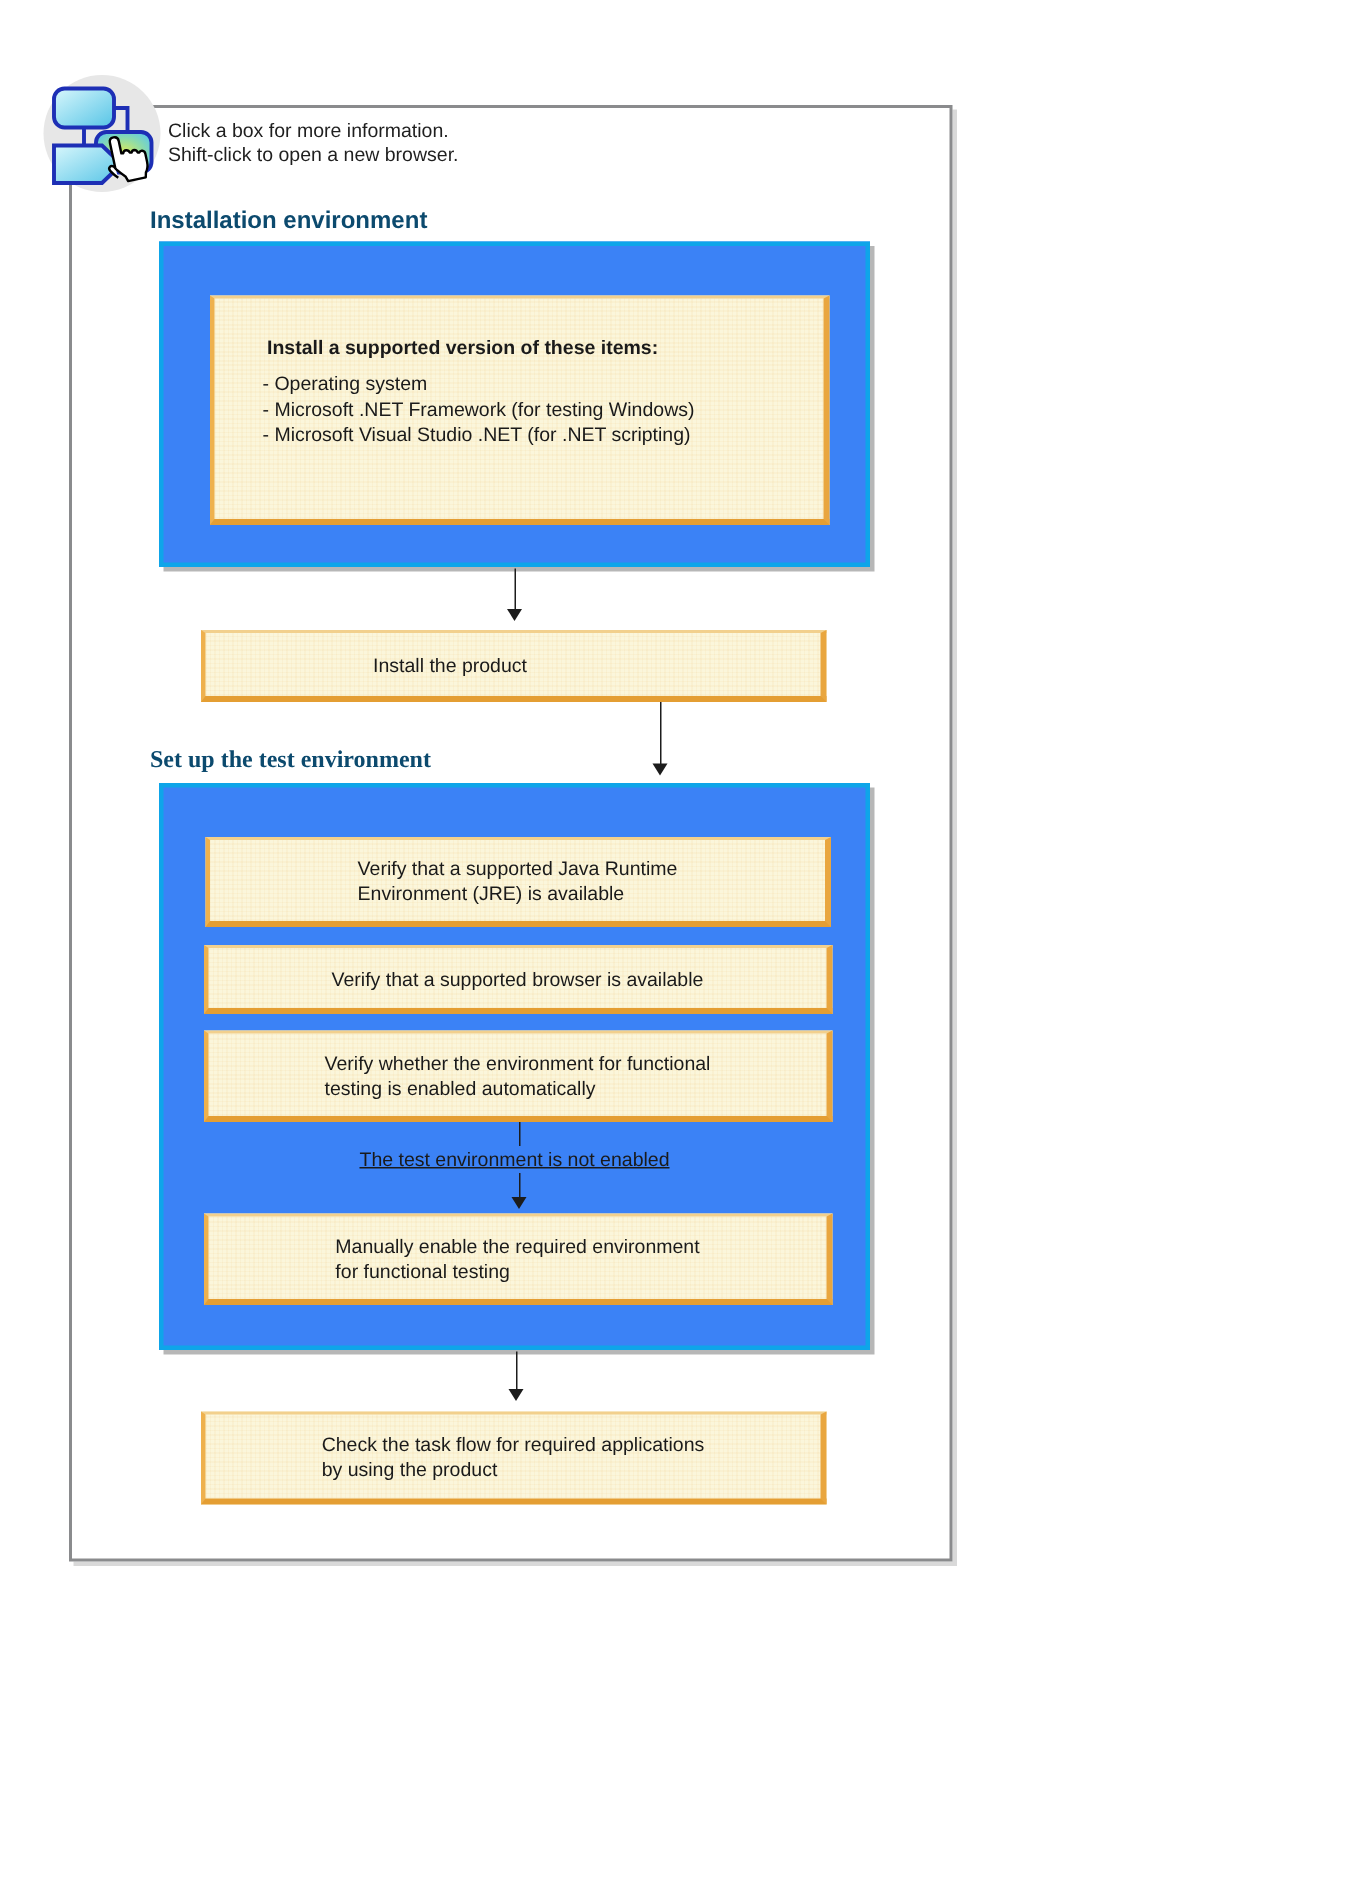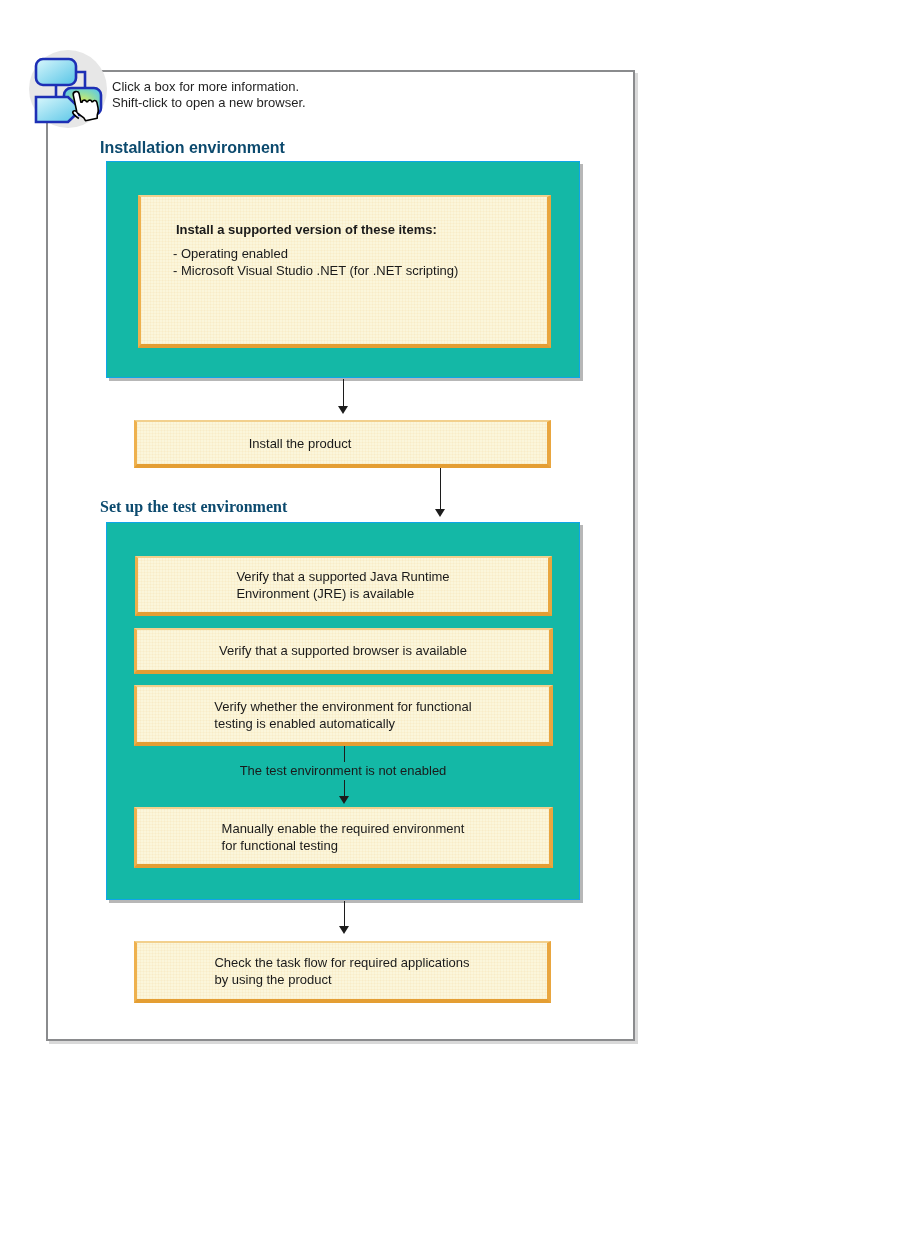--- a/index.html
+++ b/index.html
@@ -16,21 +16,21 @@
   
   .flow-icon{position:absolute;left:26px;top:48px;width:84px;height:84px;}
   
   .instructions{position:absolute;left:112px;top:79px;font-size:13px;line-height:16px;color:#1f1f1f;}
   
   .heading{position:absolute;font-size:16px;font-weight:bold;color:#0c4a6e;}
   .heading-1{left:100px;top:139px;}
   .heading-2{left:100px;top:498px;font-family:Liberation Serif, serif;}
   
   .group-frame{
-    position:absolute;background:#14b8a6;border:1px solid #0ea5e9;
+    position:absolute;background:#3b82f6;border:3px solid #0ea5e9;
     box-shadow:3px 3px 0 #b7b7b7;box-sizing:border-box;
   }
   .group-1{left:106px;top:161px;width:474px;height:217px;}
   .group-2{left:106px;top:522px;width:474px;height:378px;}
   
   .ybox{
     position:absolute;background:#fbf6db;
     background-image:
       repeating-linear-gradient(0deg, rgba(228,158,51,0.06) 0 1px, transparent 1px 3px),
       repeating-linear-gradient(90deg, rgba(228,158,51,0.06) 0 1px, transparent 1px 3px);
@@ -92,21 +92,22 @@
   <div class="instructions">
     <div>Click a box for more information.</div>
     <div>Shift-click to open a new browser.</div>
   </div>
 
   <div class="heading heading-1">Installation environment</div>
 
   <div class="group-frame group-1">
     <div class="ybox ybox--content" style="left:31px;top:33px;width:413px;height:153px;">
       <div class="box-title">Install a supported version of these items:</div>
-      <div class="box-item">- Operating enabled</div>
+      <div class="box-item">- Operating system</div>
+      <div class="box-item">- Microsoft .NET Framework (for testing Windows)</div>
       <div class="box-item">- Microsoft Visual Studio .NET (for .NET scripting)</div>
     </div>
   </div>
 
   <div class="vline" style="left:343px;top:379px;height:28px;"></div>
   <div class="ahead" style="left:338px;top:406px;"></div>
 
   <div class="ybox" style="left:134px;top:420px;width:417px;height:48px;">
     <span class="shift-left">Install the product</span>
   </div>
@@ -130,21 +131,21 @@
     </div>
 
     <div class="ybox" style="left:27px;top:162px;width:419px;height:61px;">
       <span class="lines">
         <div>Verify whether the environment for functional</div>
         <div>testing is enabled automatically</div>
       </span>
     </div>
 
     <div class="vline" style="left:237px;top:223px;height:16px;"></div>
-    <div class="connector-label" style="top:240px;">The test environment is not enabled</div>
+    <div class="connector-label" style="top:240px;text-decoration:underline;">The test environment is not enabled</div>
     <div class="vline" style="left:237px;top:257px;height:17px;"></div>
     <div class="ahead" style="left:232px;top:273px;"></div>
 
     <div class="ybox" style="left:27px;top:284px;width:419px;height:61px;">
       <span class="lines">
         <div>Manually enable the required environment</div>
         <div>for functional testing</div>
       </span>
     </div>
   </div>

